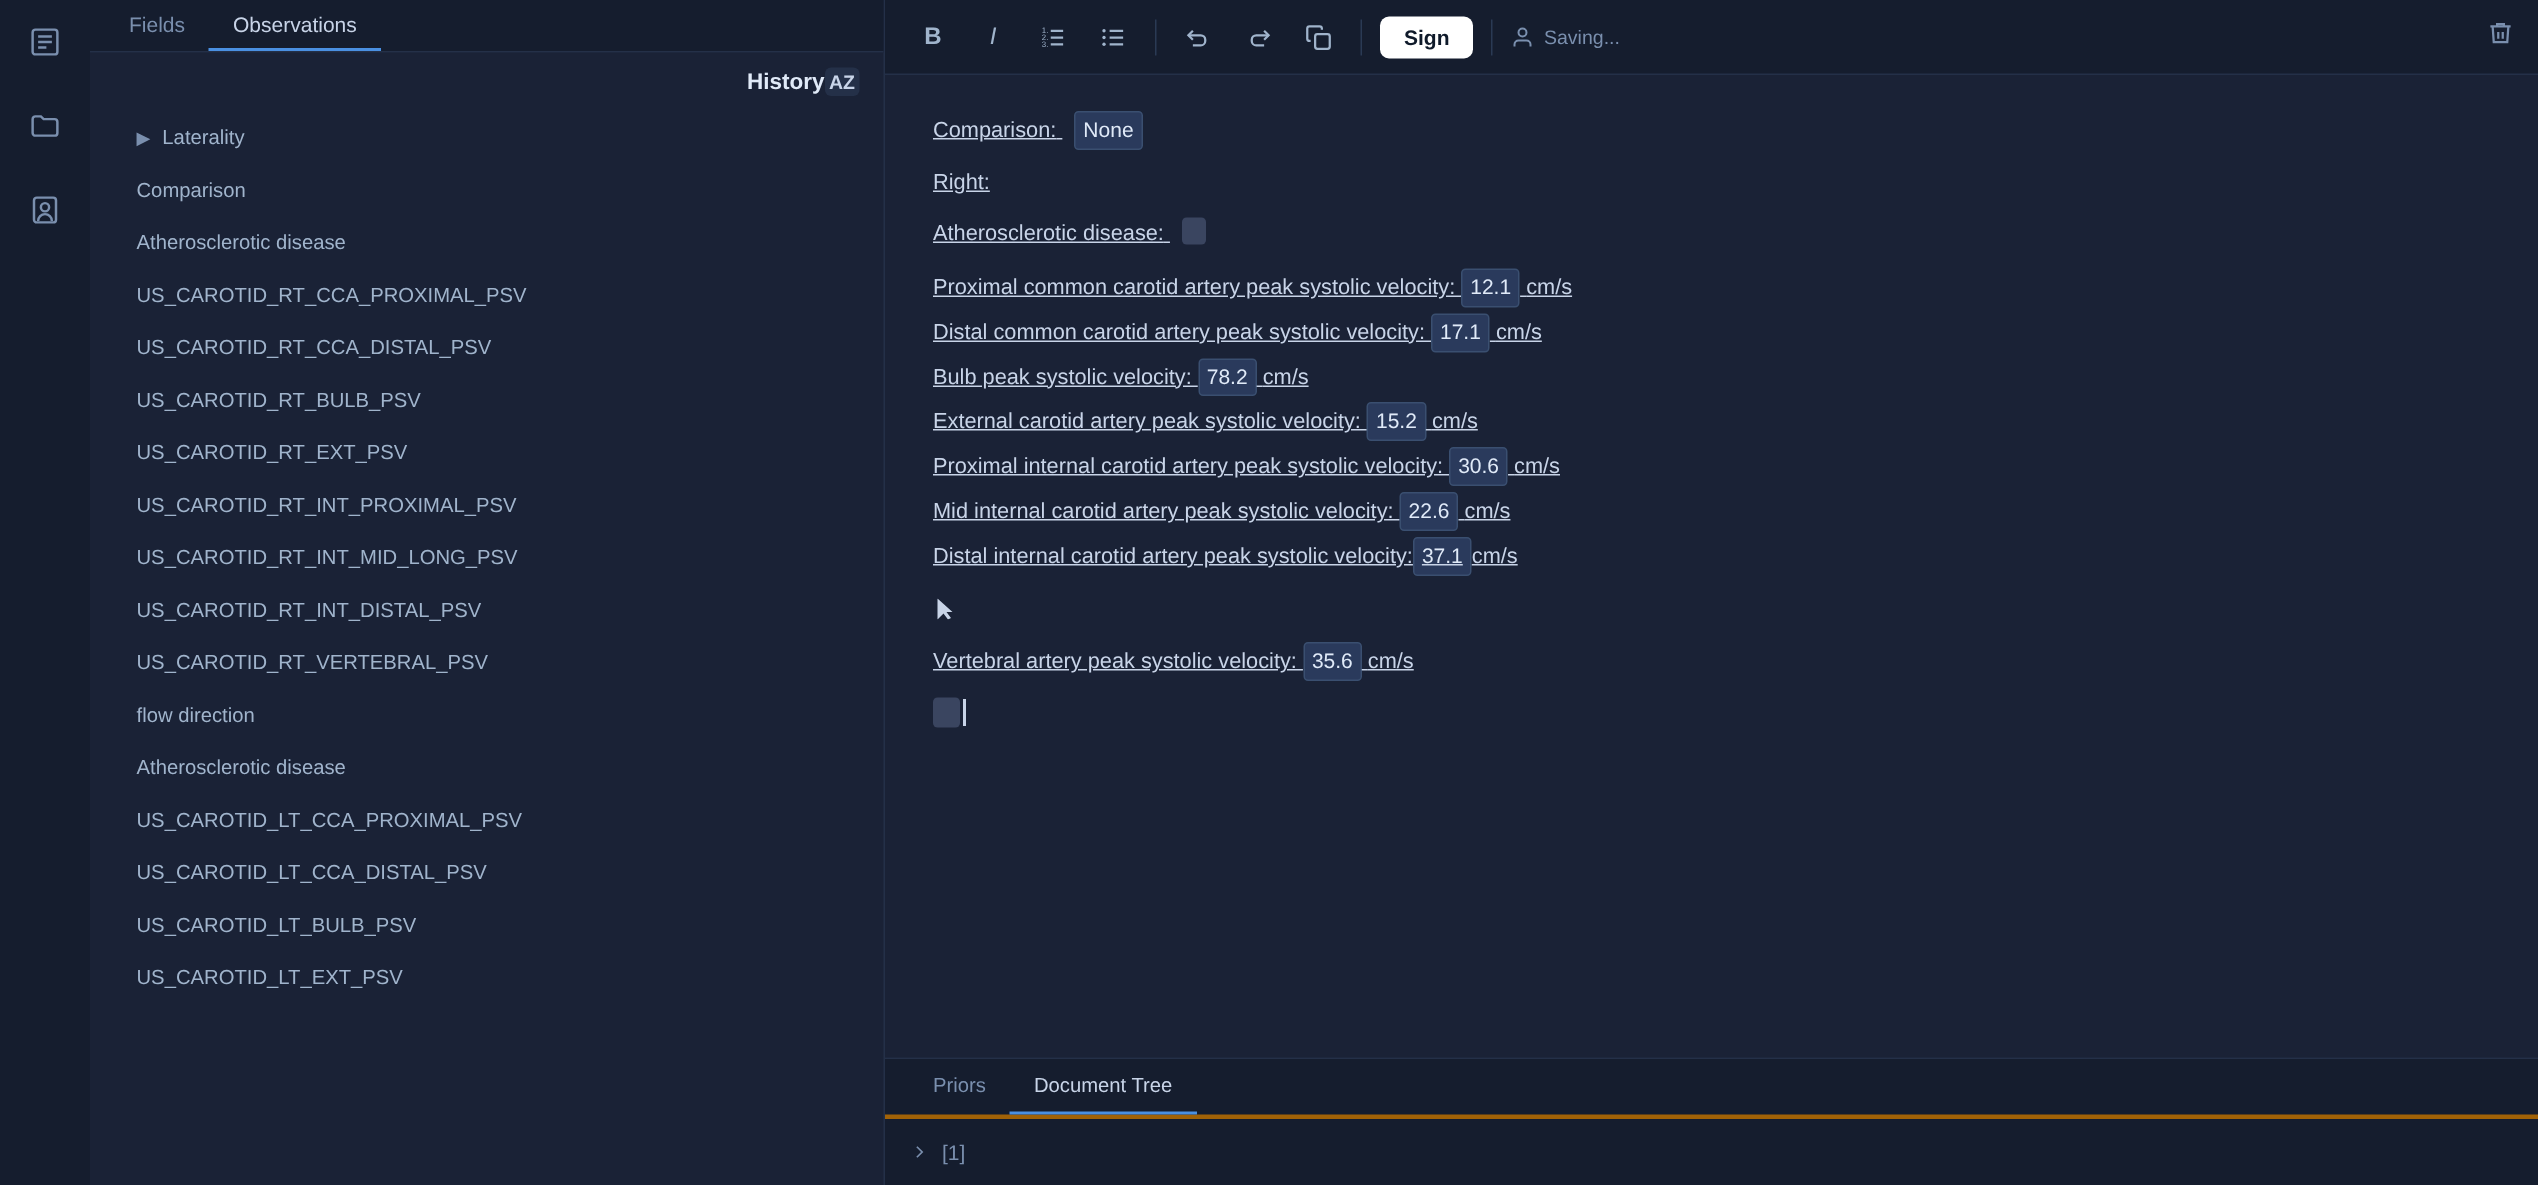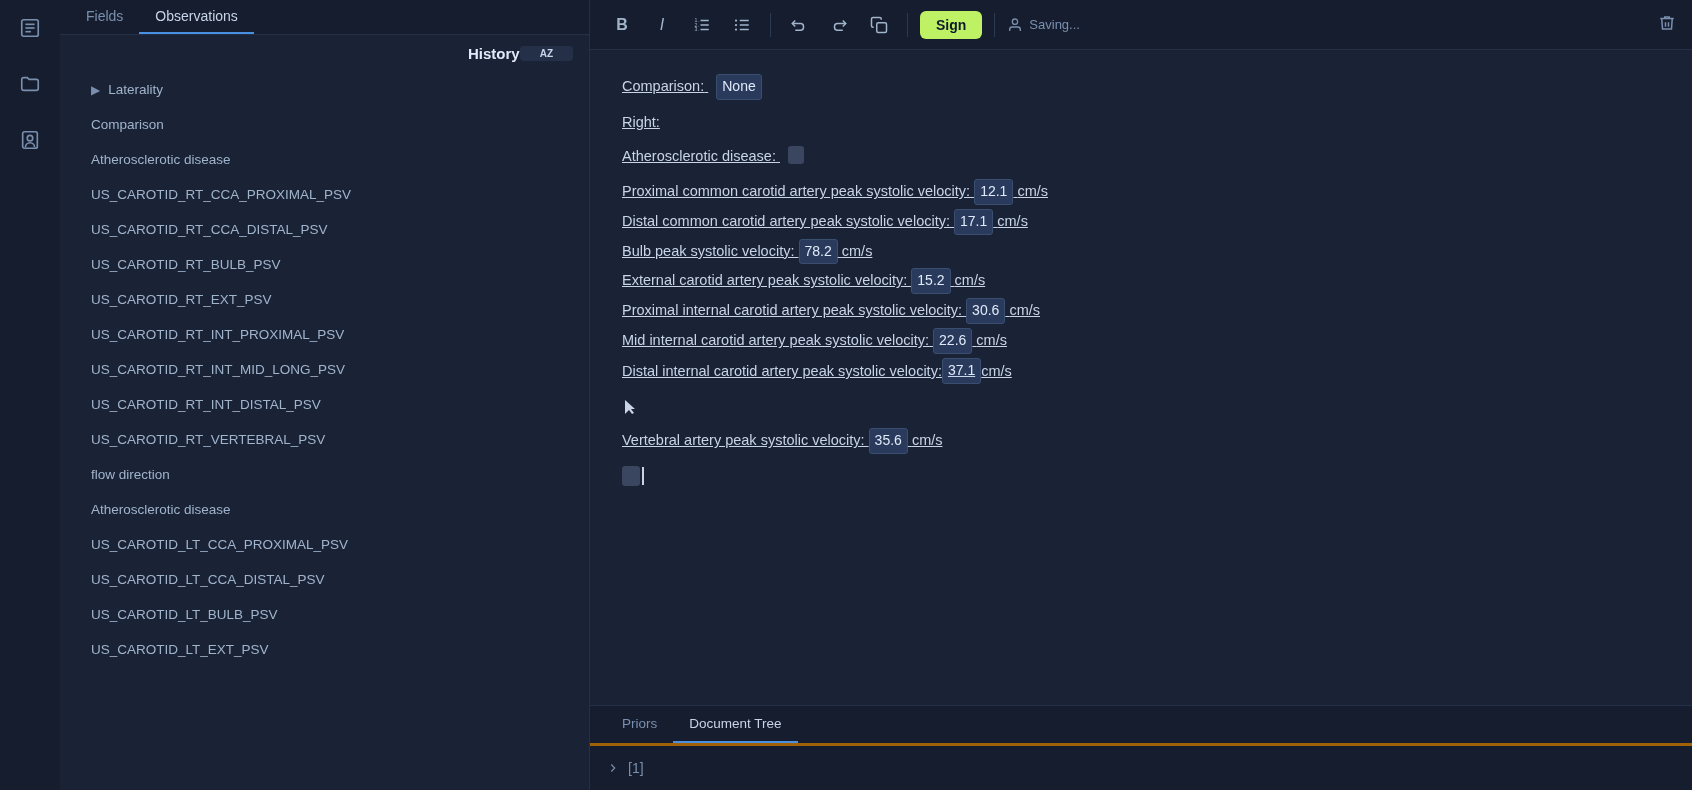--- a/index.html
+++ b/index.html
@@ -77,23 +77,23 @@
     }
     .list-header {
       display: flex;
       align-items: center;
       justify-content: flex-end;
       padding: 10px 16px;
     }
     .az-badge {
       background: #243048;
       color: #c8d4e8;
-      padding: 2px 20px;
+      padding: 2px 3px;
       border-radius: 4px;
-      font-size: 10px;
+      font-size: 13px;
       font-weight: bold;
       cursor: pointer;
     }
     .list-item {
       padding: 10px 16px 10px 20px;
       cursor: pointer;
       color: #a0b4cc;
       font-size: 13.5px;
       border-left: 3px solid transparent;
     }
@@ -155,21 +155,21 @@
     }
     .toolbar-btn.bold { font-weight: bold; font-style: normal; }
     .toolbar-btn.italic { font-style: italic; }
     .toolbar-divider {
       width: 1px;
       height: 24px;
       background: #2a3a54;
       margin: 0 4px;
     }
     .sign-btn {
-      background: #bef264;
+      background: #ffffff;
       color: #0f1a2a;
       border: none;
       padding: 6px 16px;
       border-radius: 6px;
       font-weight: 600;
       font-size: 14px;
       cursor: pointer;
     }
     .saving-text {
       color: #7a8fae;

